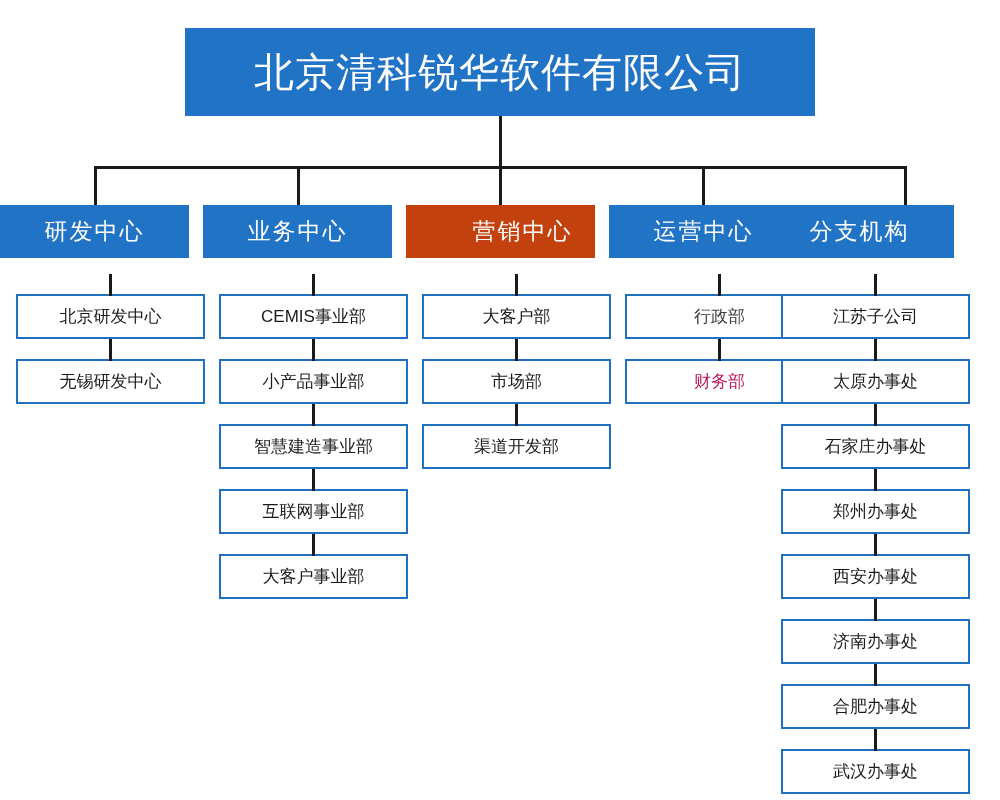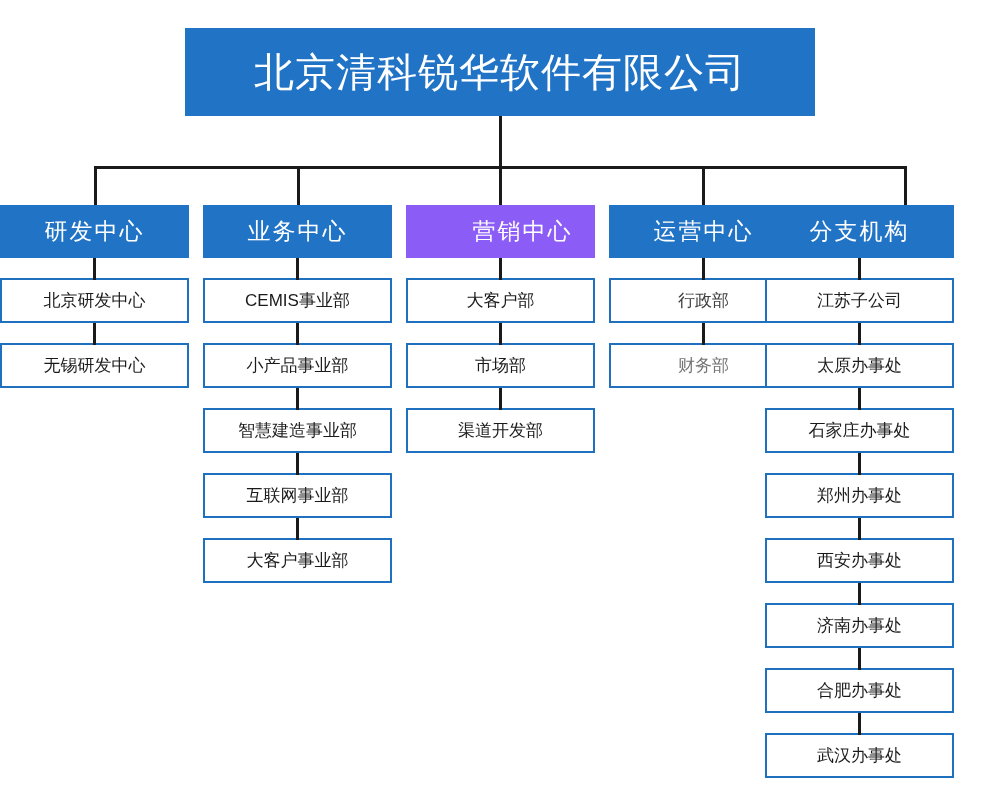--- a/index.html
+++ b/index.html
@@ -95,21 +95,21 @@
     color: #ffffff;
     font-size: 23px;
     letter-spacing: 2px;
     line-height: 1;
     white-space: nowrap;
   }
 
   .child-list {
     position: relative;
     margin: 0;
-    padding: 0;
+    padding: 16px;
     list-style: none;
   }
   .child-item {
     position: relative;
     width: 189px;
     height: 45px;
     margin-top: 20px;
     border: 2px solid #2070c0;
     background: #ffffff;
     box-sizing: border-box;
@@ -183,21 +183,21 @@
       <li class="child-item" style="border-color: rgb(32, 112, 192); background: rgb(255, 255, 255);">
         <span class="node-label" style="color: rgb(26, 26, 26);">互联网事业部</span>
       </li>
       <li class="child-item" style="border-color: rgb(32, 112, 192); background: rgb(255, 255, 255);">
         <span class="node-label" style="color: rgb(26, 26, 26);">大客户事业部</span>
       </li>
     </ul>
   </div>
 
   <div class="column col-3">
-    <div class="col-header" style="background: #8b5cf6; padding-left: 44px;">
+    <div class="col-header" style="background: #c2410c; padding-left: 44px;">
       <span class="node-label" style="color: rgb(255, 255, 255);">营销中心</span>
     </div>
     <ul class="child-list">
       <li class="child-item" style="border-color: rgb(32, 112, 192); background: rgb(255, 255, 255);">
         <span class="node-label" style="color: rgb(26, 26, 26);">大客户部</span>
       </li>
       <li class="child-item" style="border-color: rgb(32, 112, 192); background: rgb(255, 255, 255);">
         <span class="node-label" style="color: rgb(26, 26, 26);">市场部</span>
       </li>
       <li class="child-item" style="border-color: rgb(32, 112, 192); background: rgb(255, 255, 255);">
@@ -208,21 +208,21 @@
 
   <div class="column col-4">
     <div class="col-header" style="background: rgb(32, 115, 197);">
       <span class="node-label" style="color: rgb(255, 255, 255);">运营中心</span>
     </div>
     <ul class="child-list">
       <li class="child-item" style="border-color: rgb(32, 112, 192); background: rgb(255, 255, 255);">
         <span class="node-label" style="color: #404040; text-align: right;">行政部</span>
       </li>
       <li class="child-item" style="border-color: rgb(32, 112, 192); background: rgb(255, 255, 255);">
-        <span class="node-label" style="color: #737373;">财务部</span>
+        <span class="node-label" style="color: #be185d;">财务部</span>
       </li>
     </ul>
   </div>
 
   <div class="column col-5">
     <div class="col-header" style="background: rgb(32, 115, 197);">
       <span class="node-label" style="color: rgb(255, 255, 255);">分支机构</span>
     </div>
     <ul class="child-list">
       <li class="child-item" style="border-color: rgb(32, 112, 192); background: rgb(255, 255, 255);">

